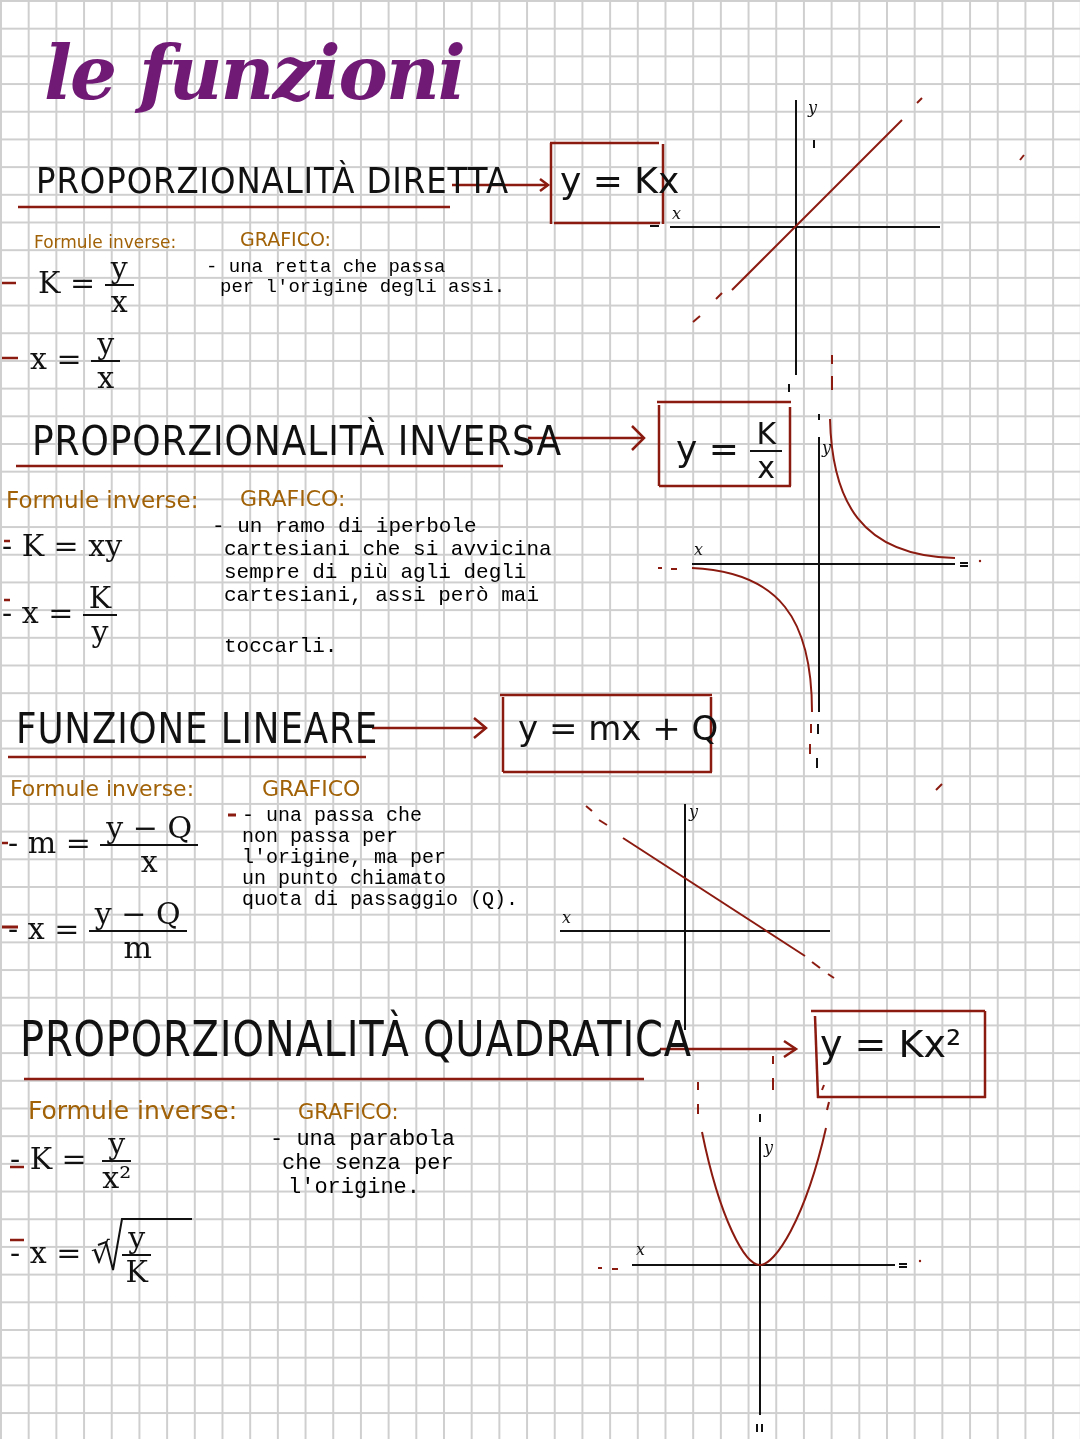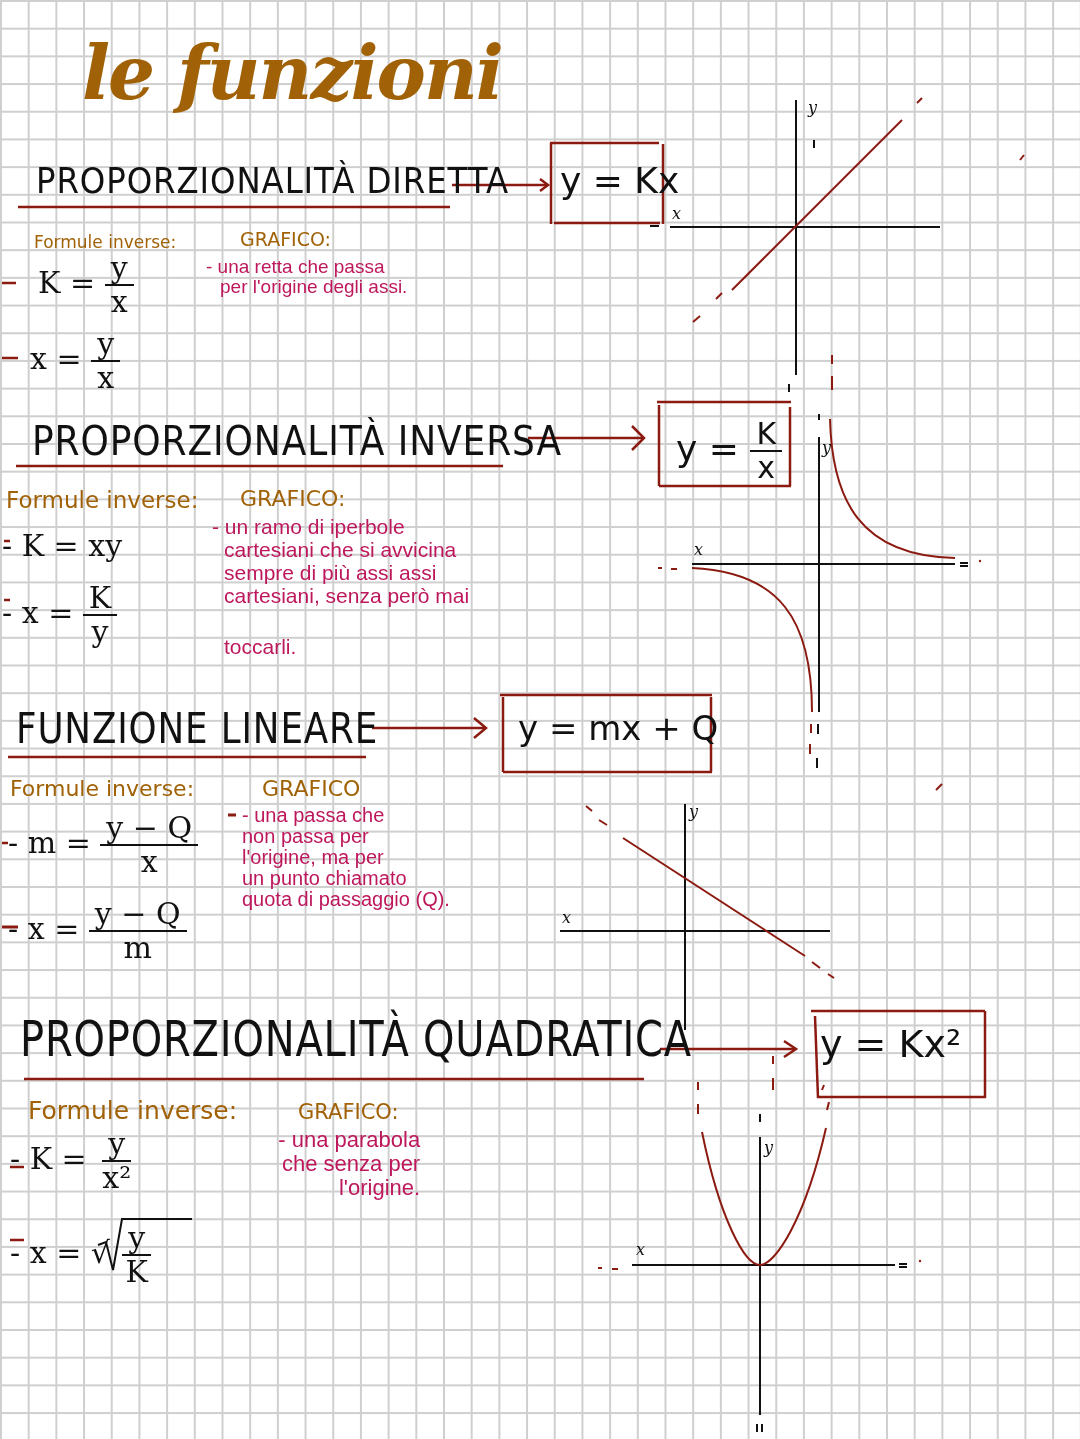--- a/index.html
+++ b/index.html
@@ -10,28 +10,28 @@
       linear-gradient(to right, #cfcfcf 1.5px, transparent 1.5px),
       linear-gradient(to bottom, #cfcfcf 1.5px, transparent 1.5px);
     background-size: 27.7px 27.7px;
     background-position: 0 0;
     font-family: "DejaVu Sans", sans-serif;
     color: #111;
   }
   .abs { position: absolute; white-space: nowrap; }
   .title {
     font-family: "DejaVu Serif", serif; font-style: italic; font-weight: bold;
-    font-size: 74px; color: #a16207; letter-spacing: -2px; left: 44px; top: 30px; margin-left: 38px;
+    font-size: 74px; color: #701a75; letter-spacing: -2px; left: 44px; top: 30px;
   }
   .heading {
     font-family: "DejaVu Sans", sans-serif; font-weight: normal; color: #111;
     transform-origin: left top; letter-spacing: 1px;
   }
   .red-label { color: #a16207; font-family: "DejaVu Sans", sans-serif; }
-  .desc { font-size: 19px; line-height: 20px; color: #be185d; font-family: Liberation Sans, sans-serif; }
+  .desc { font-size: 19px; line-height: 20px; color: #000000; font-family: Liberation Mono, monospace; }
   .formula { font-family: "DejaVu Serif", serif; font-size: 30px; color: #111; }
   .frac { display: inline-flex; flex-direction: column; align-items: center; vertical-align: middle; }
   .frac .num { border-bottom: 2px solid #111; padding: 0 6px; line-height: 1.05; }
   .frac .den { line-height: 1.05; padding: 0 6px; }
   .boxtext { font-family: "DejaVu Sans", sans-serif; font-size: 36px; color: #111; }
   .axislabel { font-family: "DejaVu Serif", serif; font-style: italic; font-size: 16px; color: #111; }
   svg#drawing { position: absolute; left: 0; top: 0; }
 </style>
 </head>
 <body>
@@ -200,22 +200,22 @@
   <span class="frac" style="font-size:30px;">
       <span class="num">K</span>
       <span class="den">x</span>
     </span>
 </div>
 <div class="abs red-label" style="left:6px; top:487px; font-size:23px;">Formule inverse:</div>
 <div class="abs red-label" style="left:240px; top:486px; font-size:22px;">GRAFICO:</div>
 <div class="abs desc" style="left:212px; top:515px; font-size:21px; line-height:23px;">
   <div>- un ramo di iperbole</div>
   <div style="padding-left:12px;">cartesiani che si avvicina</div>
-  <div style="padding-left:12px;">sempre di più assi assi</div>
-  <div style="padding-left:12px;">cartesiani, senza però mai</div>
+  <div style="padding-left:12px;">sempre di più agli degli</div>
+  <div style="padding-left:12px;">cartesiani, assi però mai</div>
   <div style="padding-left:12px;margin-top:28px;">toccarli.</div>
 </div>
 <div class="abs formula" style="left:2px; top:528px;">- K = xy</div>
 <div class="abs formula" style="left:2px; top:582px;">
   <span>- x =</span>
   <span class="frac">
       <span class="num">K</span>
       <span class="den">y</span>
     </span>
 </div>
@@ -247,21 +247,21 @@
       <span class="den">m</span>
     </span>
 </div>
 <div class="abs axislabel" style="left:689px; top:802px;">y</div>
 <div class="abs axislabel" style="left:562px; top:908px;">x</div>
 
 <div class="abs heading" style="left:20px; top:1010px; font-size:50px; transform:scaleX(0.8);">PROPORZIONALITÀ QUADRATICA</div>
 <div class="abs boxtext" style="left:820px; top:1022px; font-size:38px;">y = Kx²</div>
 <div class="abs red-label" style="left:28px; top:1096px; font-size:25px;">Formule inverse:</div>
 <div class="abs red-label" style="left:298px; top:1100px; font-size:21px;">GRAFICO:</div>
-<div class="abs desc" style="left:270px; top:1128px; font-size:22px; line-height:24px;text-align:right;">
+<div class="abs desc" style="left:270px; top:1128px; font-size:22px; line-height:24px;">
   <div>- una parabola</div>
   <div style="padding-left:12px;">che senza per</div>
   <div style="padding-left:18px;">l'origine.</div>
 </div>
 <div class="abs formula" style="left:10px; top:1128px;">
   <span>- K =</span>
   <span class="frac">
       <span class="num">y</span>
       <span class="den">x²</span>
     </span>

